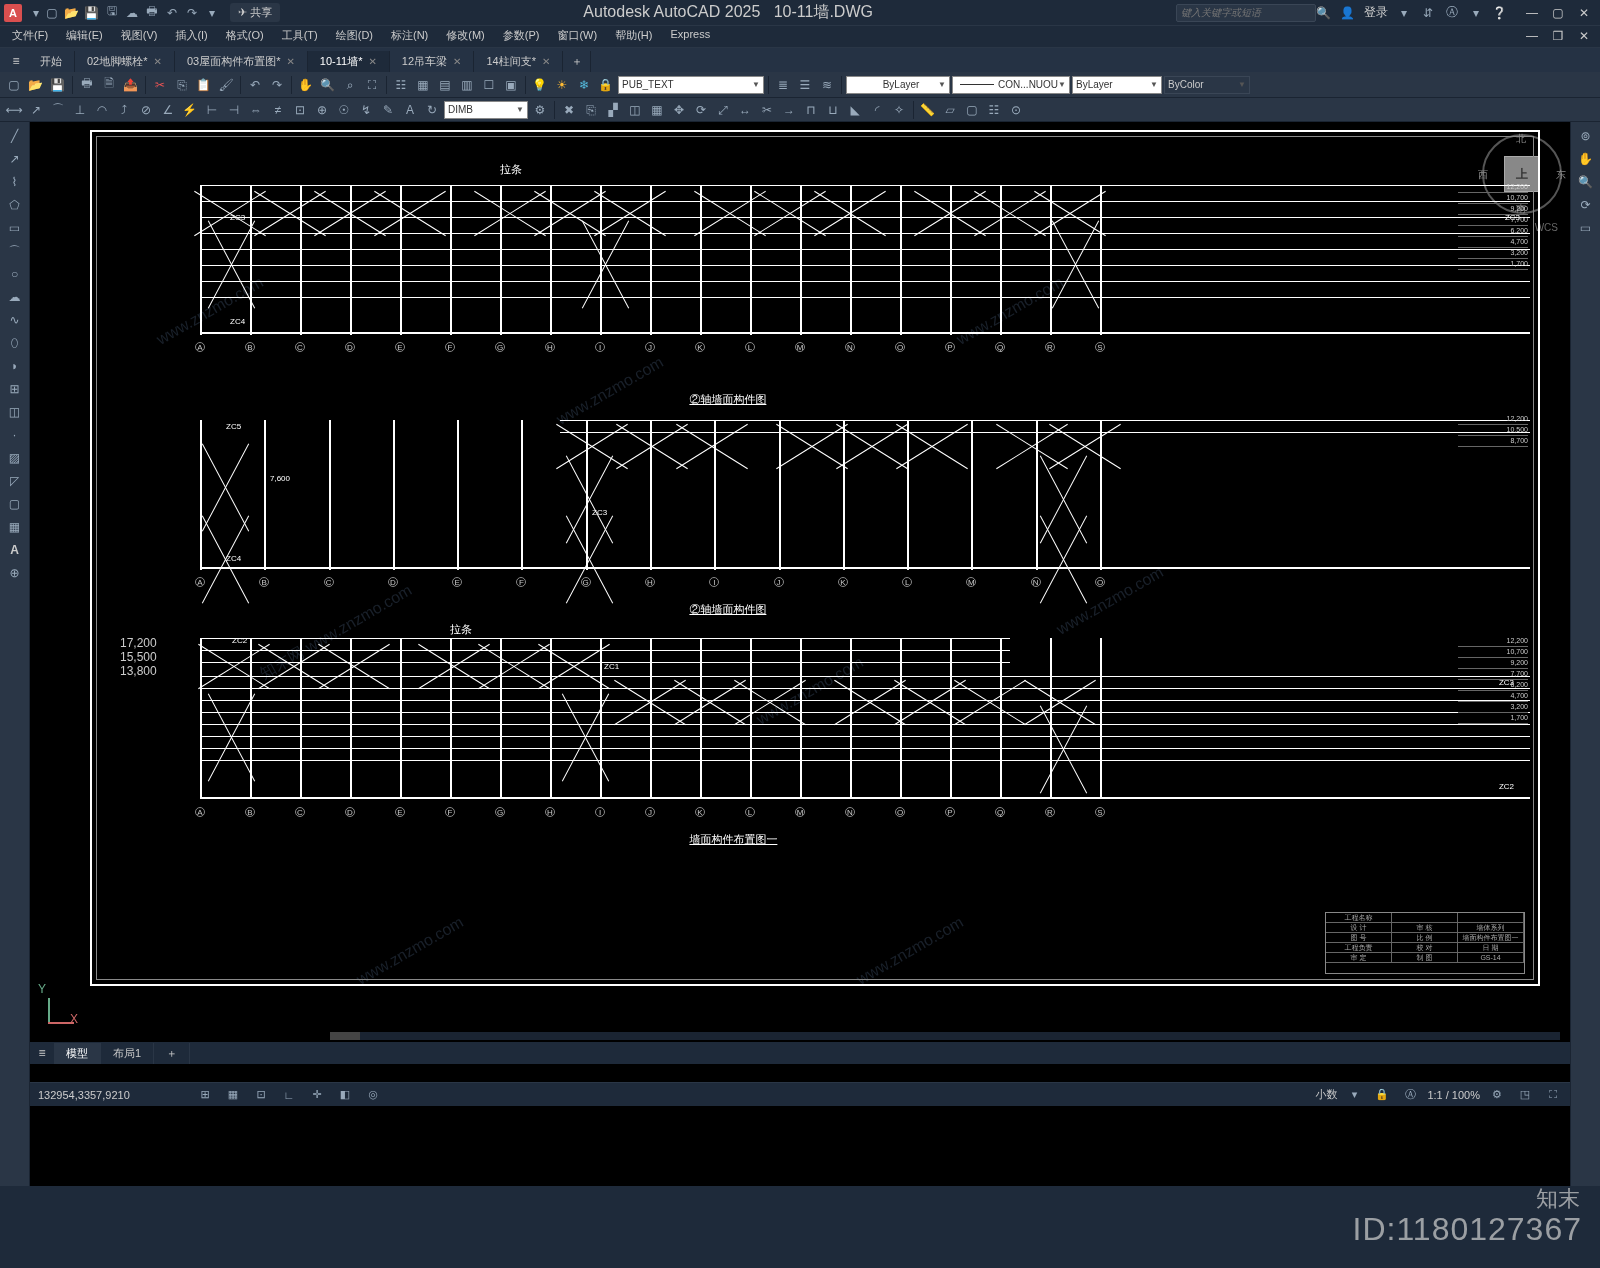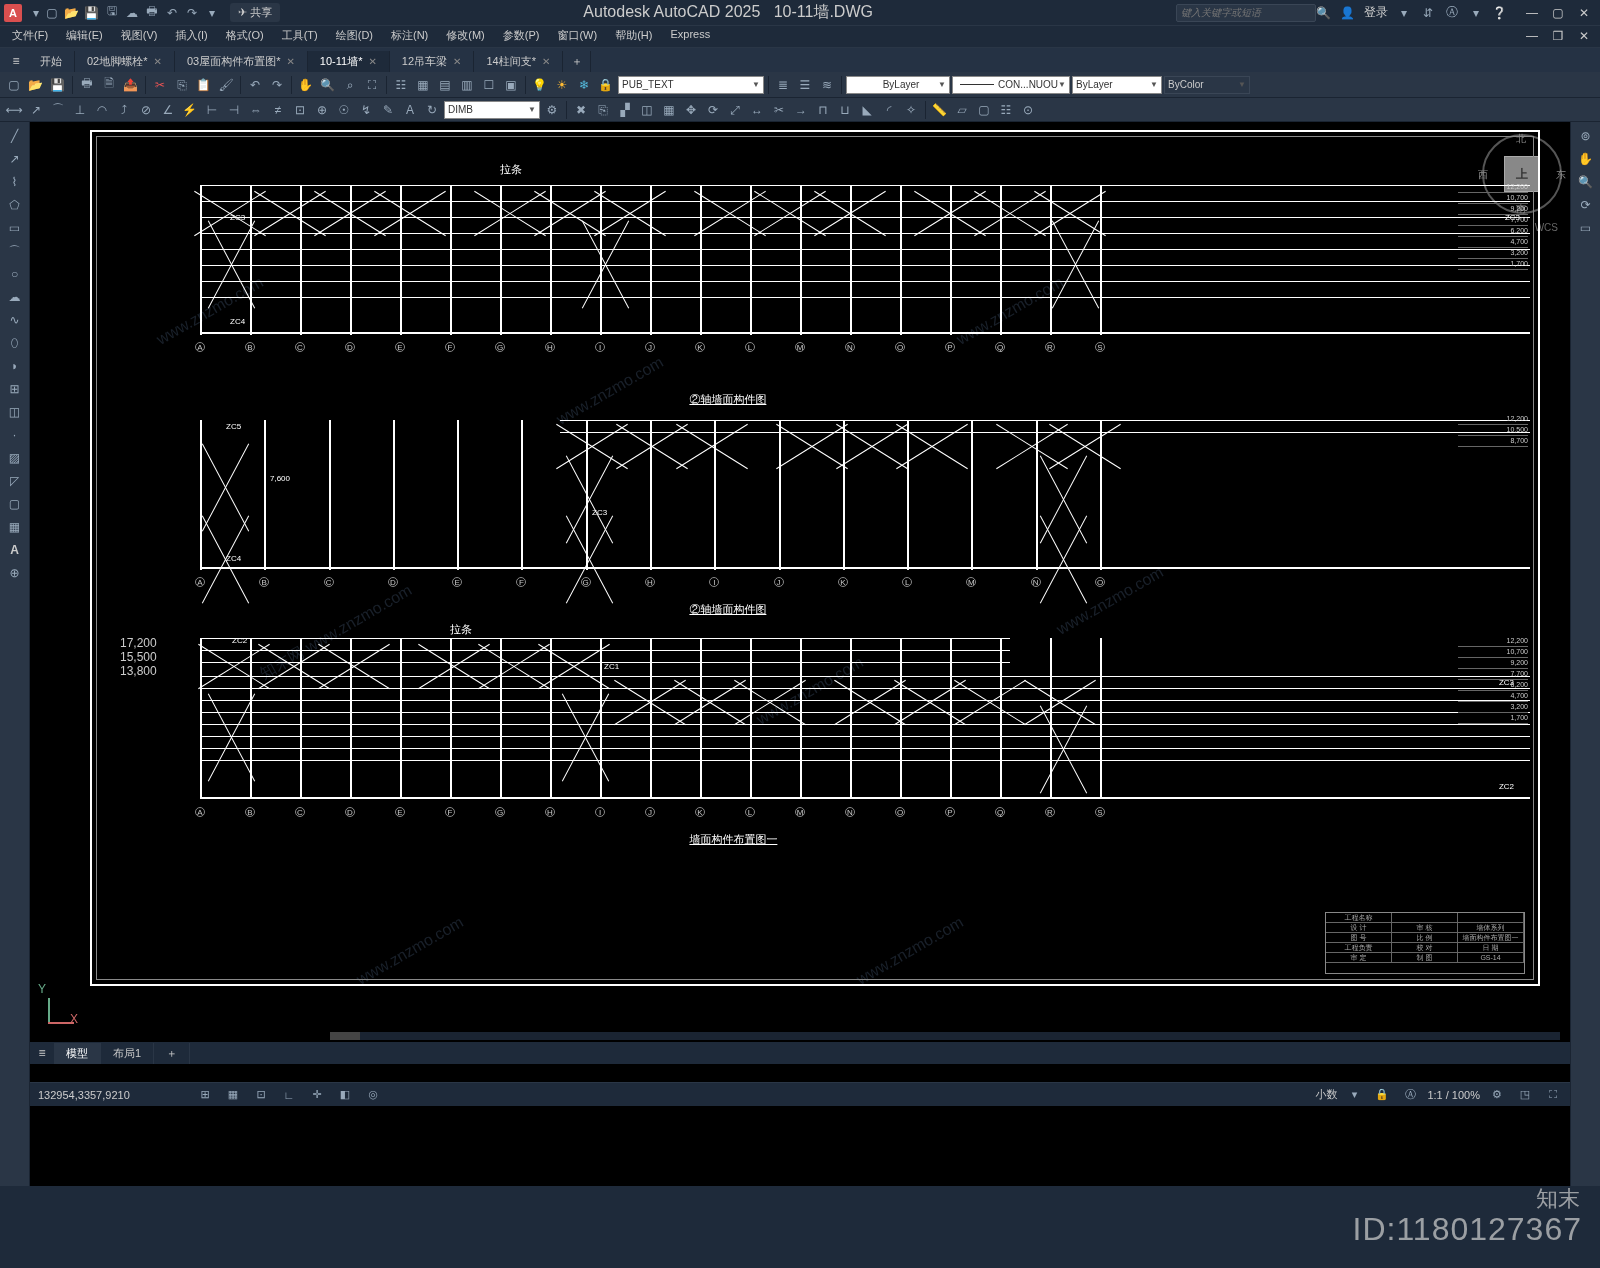--- a/index.html
+++ b/index.html
@@ -253,21 +253,21 @@
   <span class="tbtn">⊣</span>
   <span class="tbtn">⇔</span>
   <span class="tbtn">≠</span>
   <span class="tbtn">⊡</span>
   <span class="tbtn">⊕</span>
   <span class="tbtn">☉</span>
   <span class="tbtn">↯</span>
   <span class="tbtn">✎</span>
   <span class="tbtn">A</span>
   <span class="tbtn">↻</span>
-  <div class="tcombo" style="width:96px">
+  <div class="tcombo" style="width:84px">
       <span>DIMB</span>
       <span class="arrow">▼</span>
     </div>
   <span class="tbtn">⚙</span>
   <div class="tsep"></div>
   <span class="tbtn">✖</span>
   <span class="tbtn">⎘</span>
   <span class="tbtn">▞</span>
   <span class="tbtn">◫</span>
   <span class="tbtn">▦</span>

